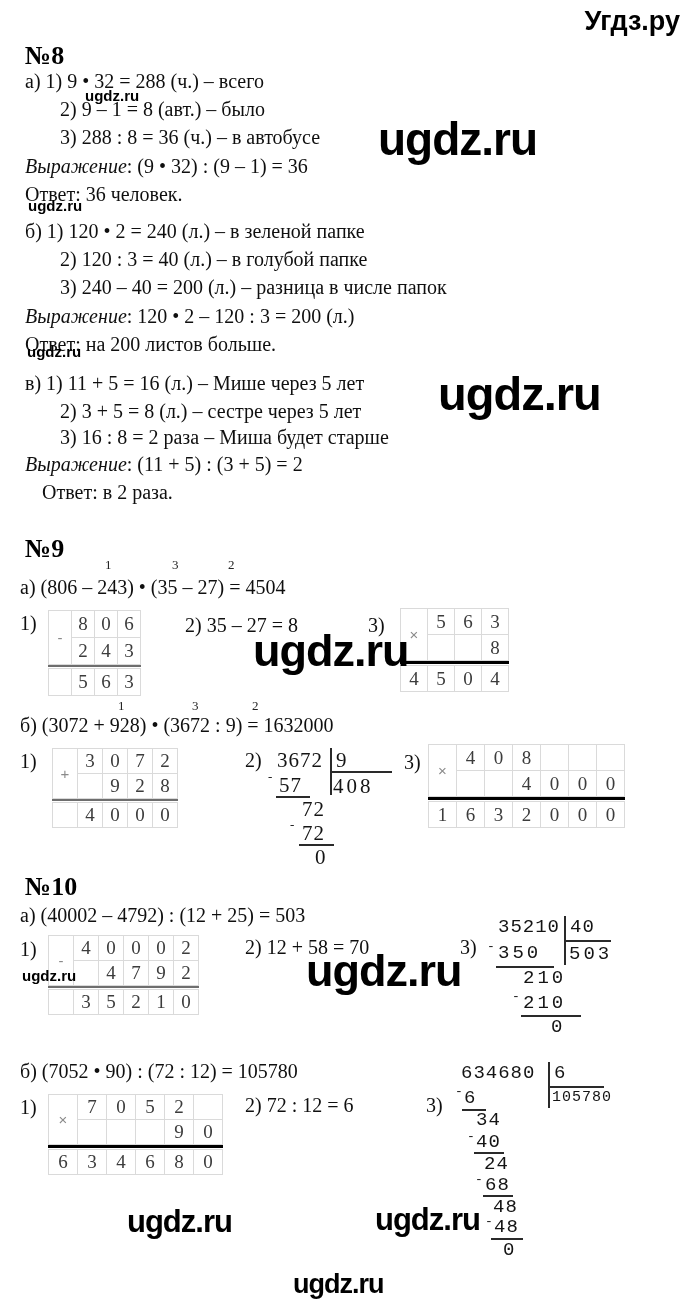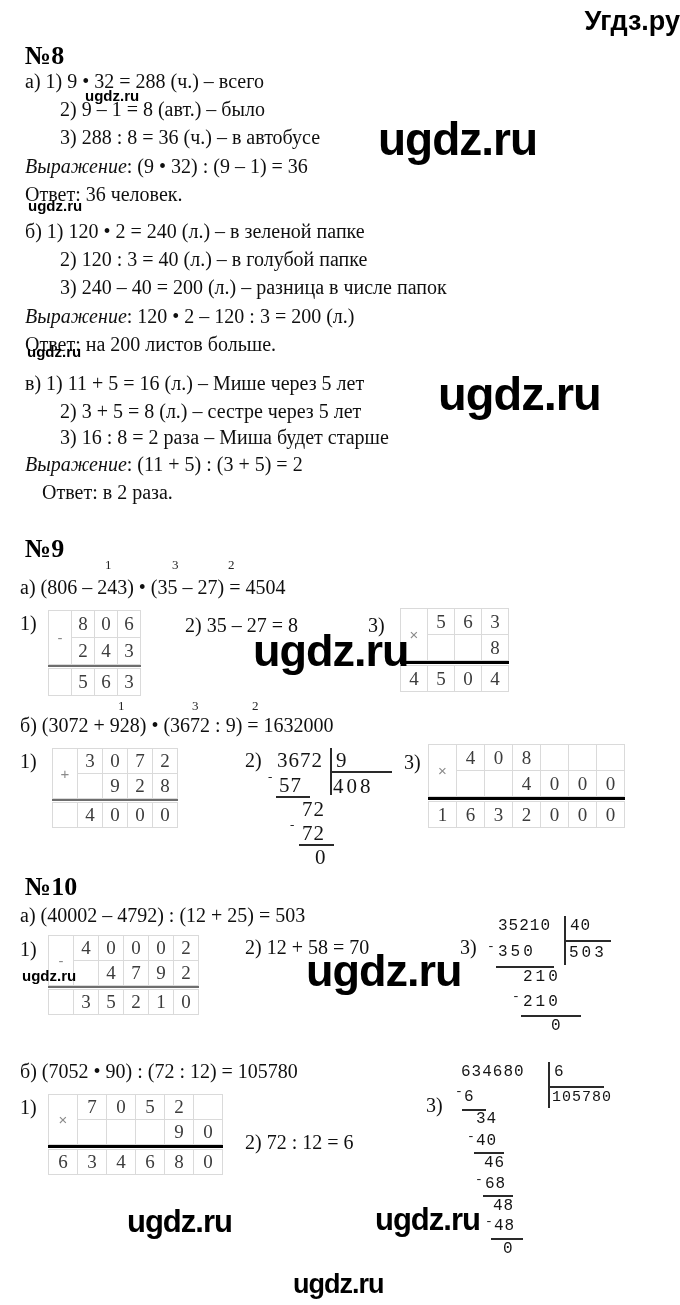--- a/index.html
+++ b/index.html
@@ -15,21 +15,21 @@
       letter-spacing:-1px;line-height:1;color:#000;white-space:pre;}
   .wm.sm{letter-spacing:0;}
   .grid{position:absolute;}
   .gcell{position:absolute;border:1px solid #dadada;box-sizing:border-box;display:flex;
          align-items:center;justify-content:center;font-size:19px;color:#3c3c3c;background:#fff;}
   .gsign{color:#8a8a8a;font-size:15px;font-family:"Liberation Sans",sans-serif;}
   .gline{position:absolute;}
   .division{position:absolute;left:0;top:0;}
   .dv{position:absolute;white-space:pre;color:#141414;line-height:1;}
   .division.serif .dv{font-family:"Liberation Serif",serif;font-size:21px;letter-spacing:1px;}
-  .division.mono .dv{font-family:"Liberation Mono",monospace;font-size:16px;letter-spacing:1px;}
+  .division.mono .dv{font-family:"Liberation Mono",monospace;font-size:19px;letter-spacing:1px;}
   .division .dv.small{font-size:13px !important;letter-spacing:0 !important;}
   .dline{position:absolute;height:2px;background:#2a2a2a;}
   .dbar{position:absolute;width:2px;background:#2a2a2a;}
 </style>
 </head>
 <body>
 
 <div class="page">
 
   <div class="site-title">Угдз.ру</div>
@@ -201,21 +201,21 @@
       <span class="dv" style="left: 523px; top: 969px; letter-spacing: 3px;">210</span>
       <span class="dv small" style="left: 512px; top: 990px;">-</span>
       <span class="dv" style="left: 523px; top: 994px; letter-spacing: 3px;">210</span>
       <div class="dline" style="left: 521px; top: 1015px; width: 60px;"></div>
       <span class="dv" style="left: 551px; top: 1018px;">0</span>
     </div>
 
   <div>
       <div class="tline" style="left: 20px; top: 1060px;">б) (7052 • 90) : (72 : 12) = 105780</div>
       <div class="tline" style="left: 20px; top: 1096px;">1)</div>
-      <div class="tline" style="left: 245px; top: 1094px; margin-top: 37px;">2) 72 : 12 = 6</div>
+      <div class="tline" style="left: 245px; top: 1094px;">2) 72 : 12 = 6</div>
       <div class="tline" style="left: 426px; top: 1094px;">3)</div>
     </div>
   <div class="grid" style="left: 48px; top: 1094px; width: 175px; height: 81px;">
       <div class="gcell gsign" style="left: 0px; top: 0px; width: 30px; height: 51px;">×</div>
       <div class="gcell" style="left: 29px; top: 0px; width: 30px; height: 26px;">7</div>
       <div class="gcell" style="left: 58px; top: 0px; width: 30px; height: 26px;">0</div>
       <div class="gcell" style="left: 87px; top: 0px; width: 30px; height: 26px;">5</div>
       <div class="gcell" style="left: 116px; top: 0px; width: 30px; height: 26px;">2</div>
       <div class="gcell" style="left: 145px; top: 0px; width: 30px; height: 26px;"></div>
       <div class="gcell" style="left: 29px; top: 25px; width: 30px; height: 26px;"></div>
@@ -237,21 +237,21 @@
       <span class="dv" style="left: 554px; top: 1064px;">6</span>
       <div class="dline" style="left: 548px; top: 1086px; width: 56px;"></div>
       <span class="dv" style="left: 552px; top: 1090px; font-size: 15px;">105780</span>
       <span class="dv small" style="left: 455px; top: 1085px;">-</span>
       <span class="dv" style="left: 464px; top: 1089px;">6</span>
       <div class="dline" style="left: 462px; top: 1109px; width: 24px;"></div>
       <span class="dv" style="left: 476px; top: 1111px;">34</span>
       <span class="dv small" style="left: 467px; top: 1130px;">-</span>
       <span class="dv" style="left: 476px; top: 1133px;">40</span>
       <div class="dline" style="left: 474px; top: 1152px; width: 30px;"></div>
-      <span class="dv" style="left: 484px; top: 1155px;">46</span>
+      <span class="dv" style="left: 484px; top: 1155px;">24</span>
       <span class="dv small" style="left: 475px; top: 1173px;">-</span>
       <span class="dv" style="left: 485px; top: 1176px;">68</span>
       <div class="dline" style="left: 483px; top: 1195px; width: 30px;"></div>
       <span class="dv" style="left: 493px; top: 1198px;">48</span>
       <span class="dv small" style="left: 485px; top: 1215px;">-</span>
       <span class="dv" style="left: 494px; top: 1218px;">48</span>
       <div class="dline" style="left: 491px; top: 1238px; width: 32px;"></div>
       <span class="dv" style="left: 503px; top: 1241px;">0</span>
     </div>
 

